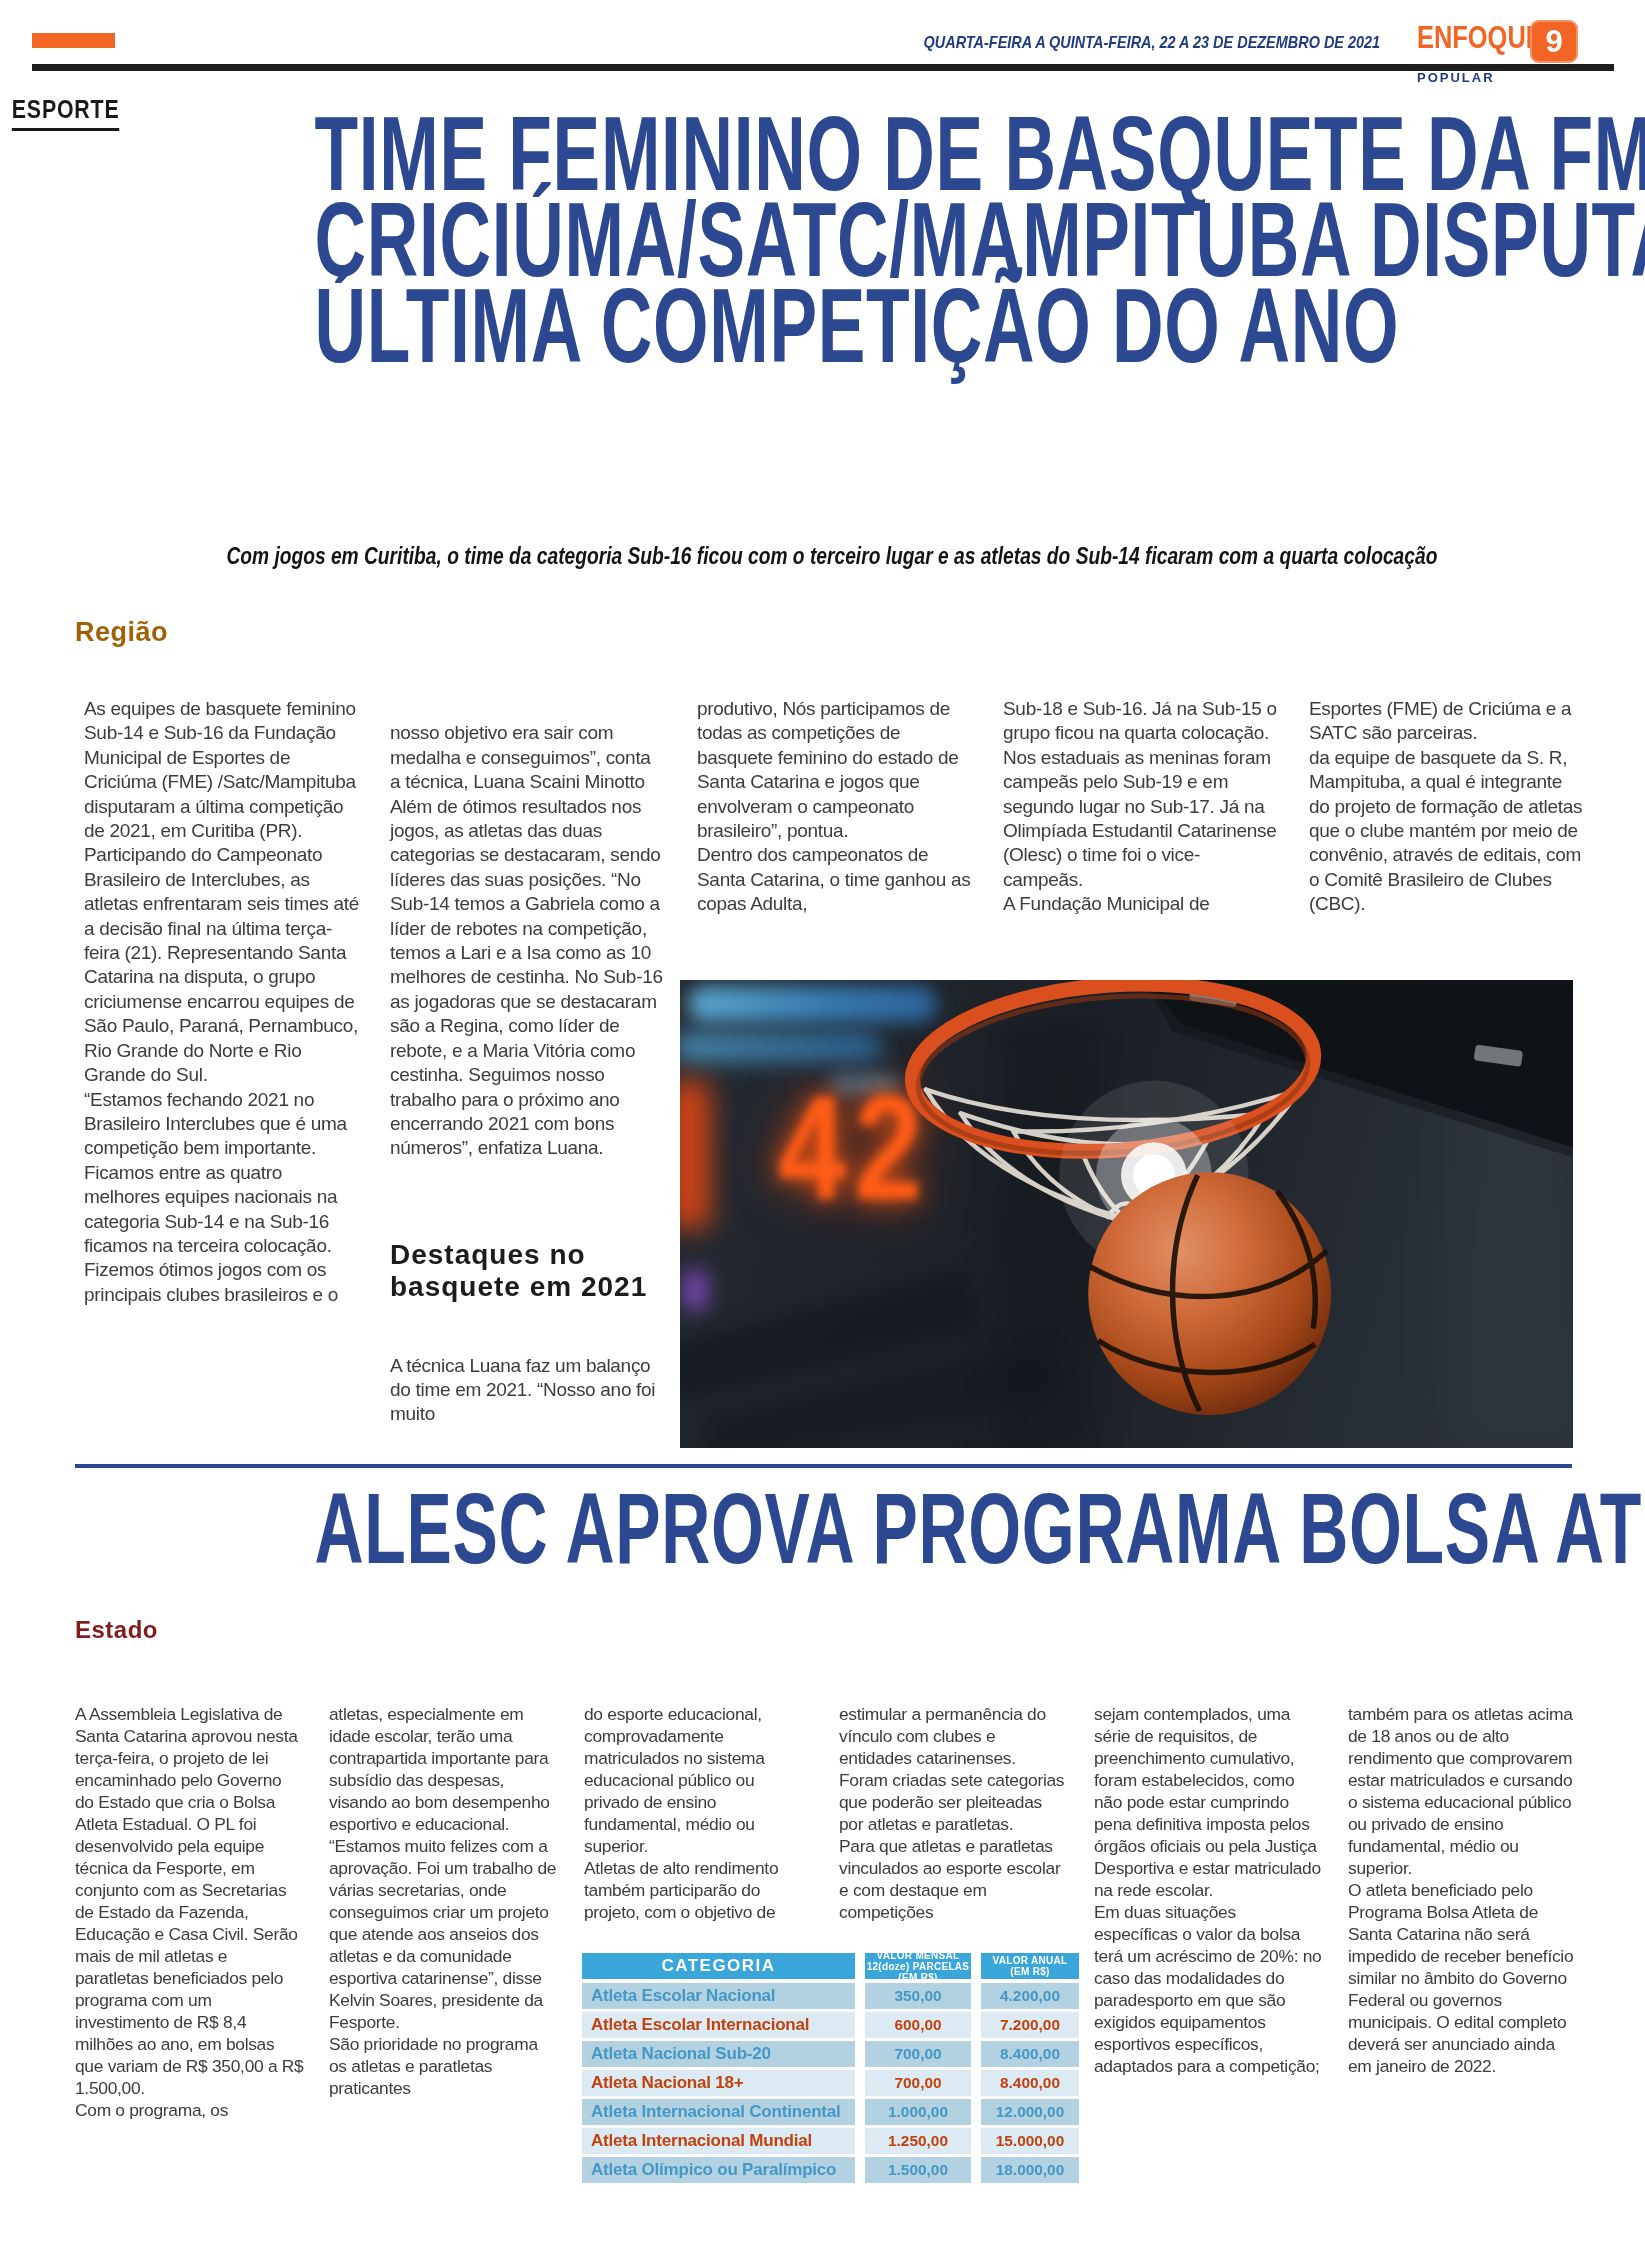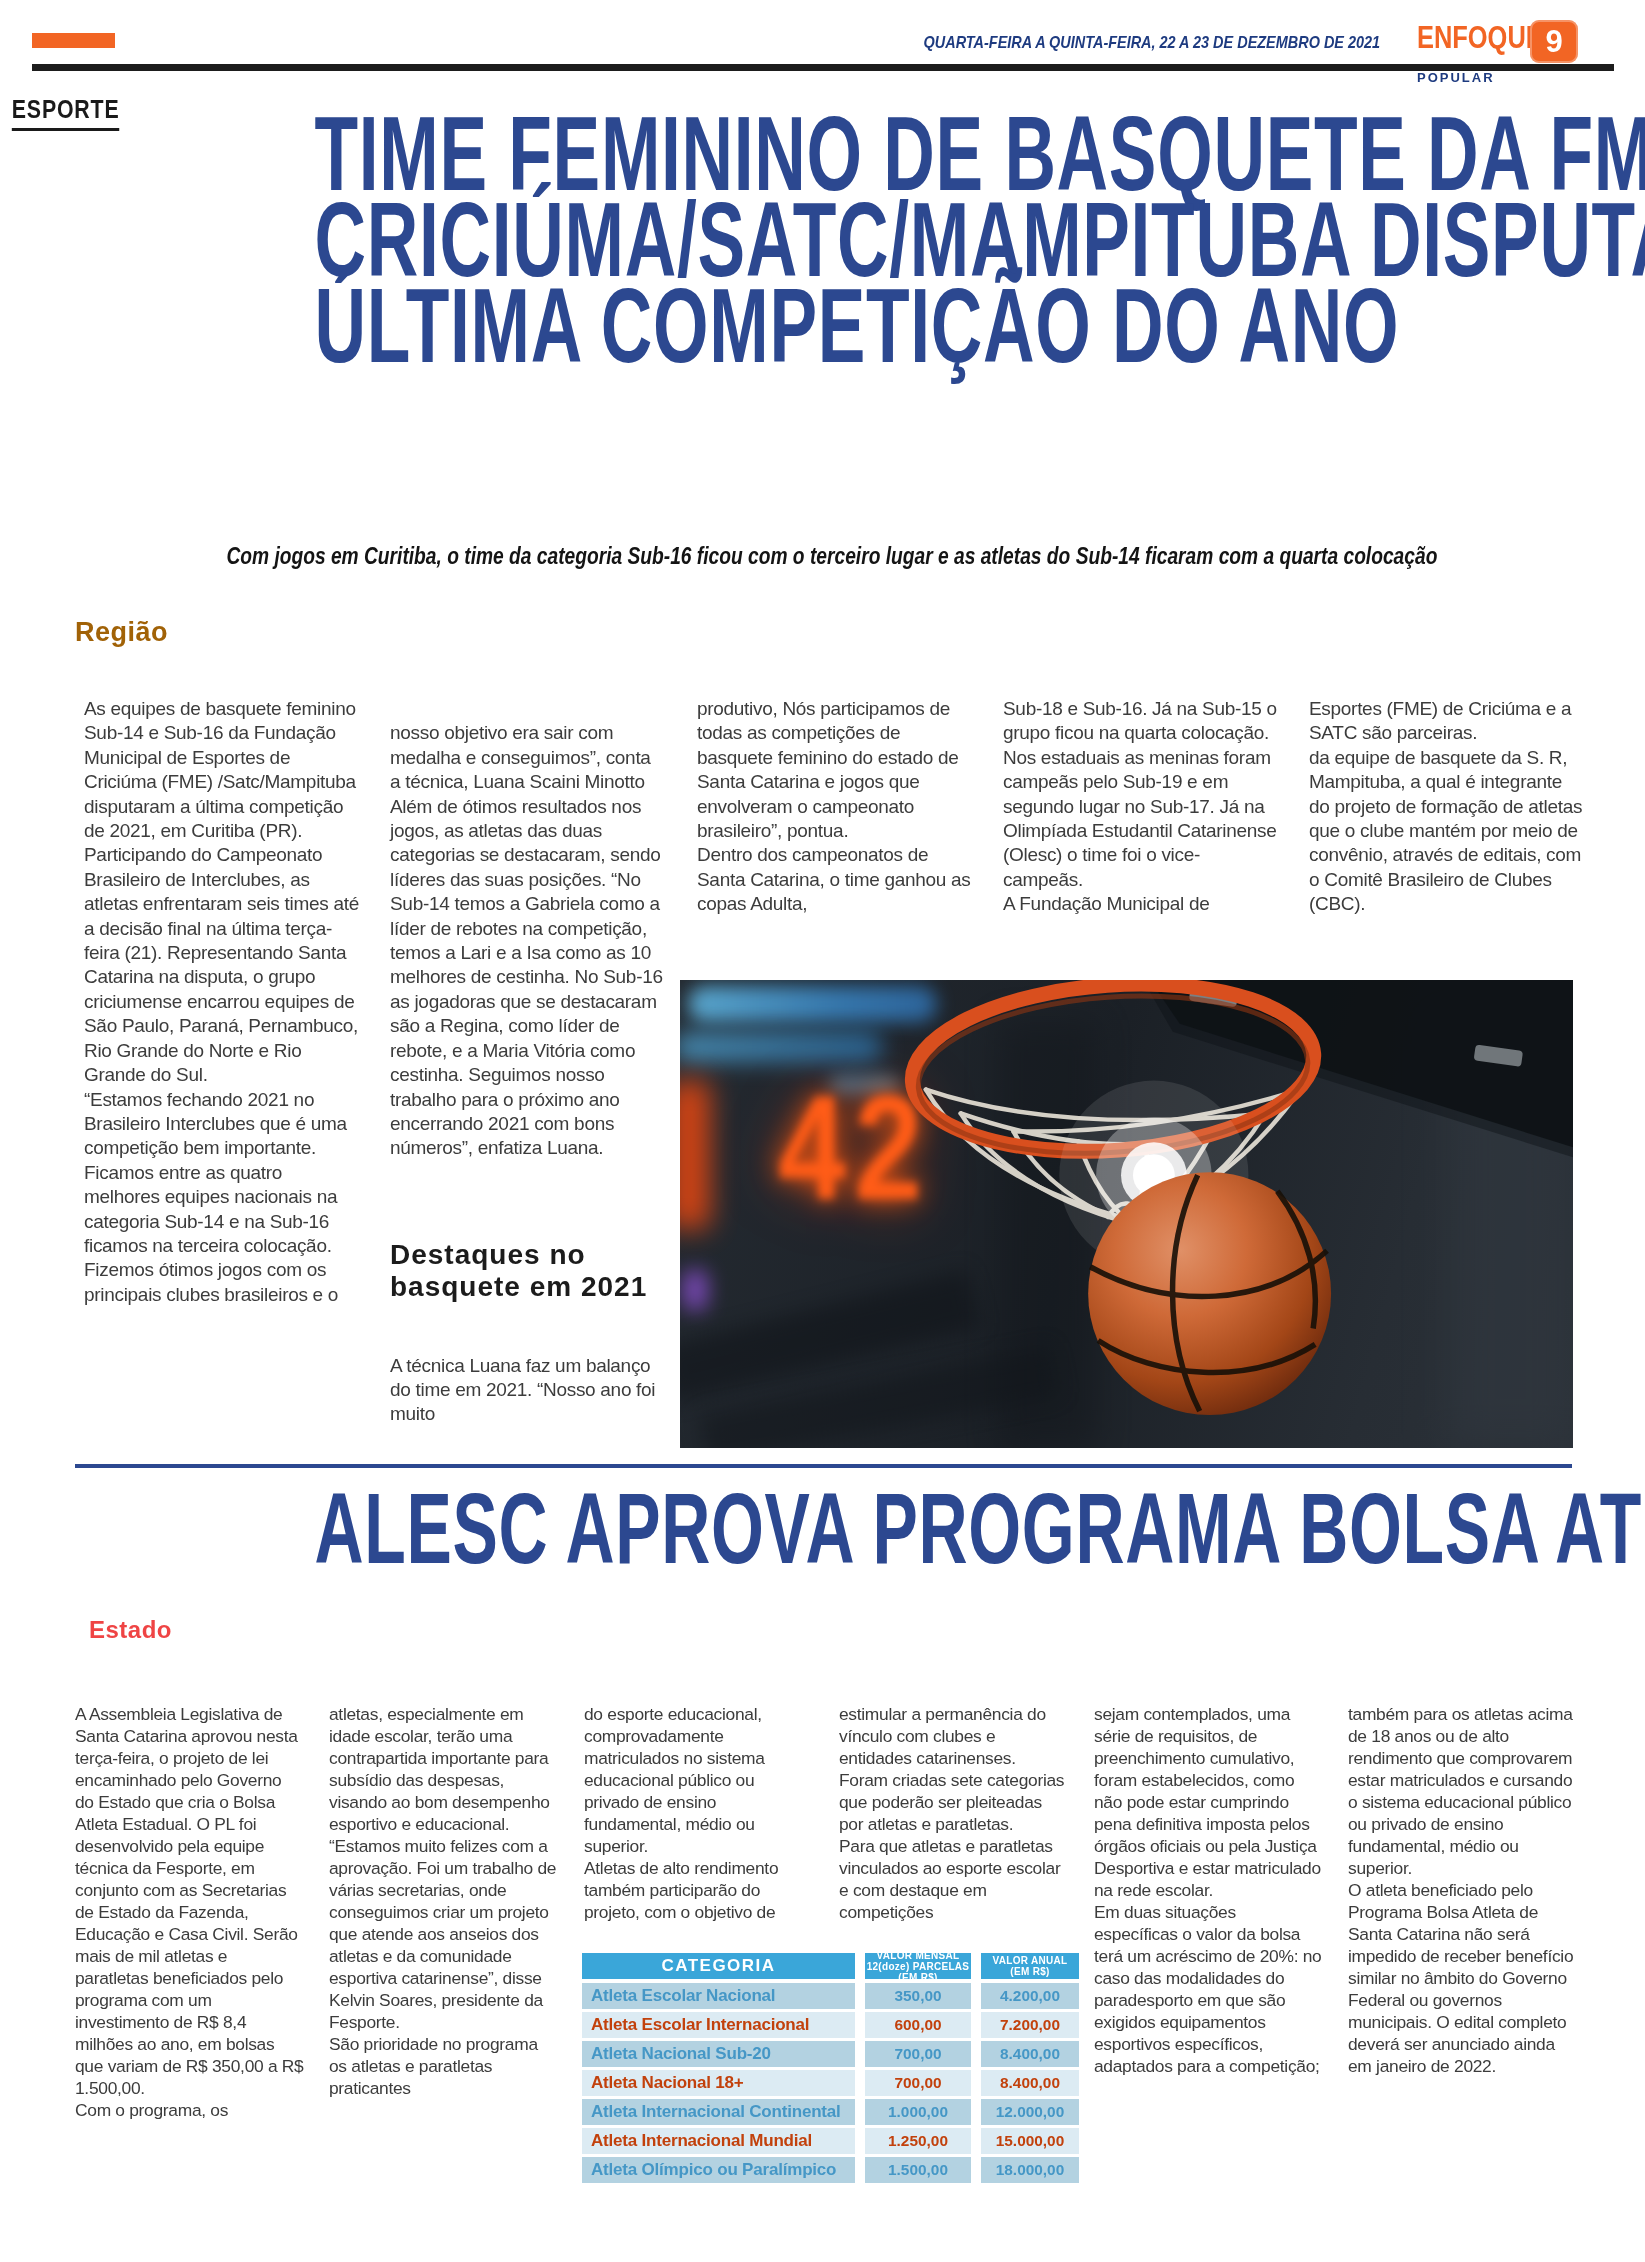--- a/index.html
+++ b/index.html
@@ -63,21 +63,21 @@
     position:absolute;left:98px;top:88px;font-size:149px;font-weight:bold;color:#ff5c17;
     letter-spacing:10px;transform:scaleX(.82);transform-origin:left top;filter:blur(5px);
     text-shadow:0 0 28px rgba(255,90,15,.95),0 0 60px rgba(255,70,10,.55);line-height:159px;
   }
   .photo svg{position:absolute;left:0;top:0;}
   
   .blue-rule{position:absolute;left:75px;top:1464px;width:1497px;height:4px;background:#2c4890;}
   
   .headline2{position:absolute;left:75px;top:1485px;width:1497px;text-align:center;color:#2c4890;}
   .headline2 .hl-line{display:block;font-size:100px;line-height:86px;font-weight:bold;transform:scaleX(.68);transform-origin:center center;white-space:nowrap;letter-spacing:1px;}
-  .kicker2{position:absolute;left:89px;top:1616px;font-size:24px;font-weight:bold;color:#ef4444;letter-spacing:0.5px;}
+  .kicker2{position:absolute;left:75px;top:1616px;font-size:24px;font-weight:bold;color:#7f1d1d;letter-spacing:0.5px;}
   .a2{font-size:17.4px;line-height:22px;letter-spacing:-0.3px;width:229px;top:1703px;}
   .a2c1{left:75px;} .a2c2{left:329px;} .a2c3{left:584px;} .a2c4{left:839px;} .a2c5{left:1094px;} .a2c6{left:1348px;}
   
   .btable{position:absolute;left:582px;top:1953px;width:486px;}
   .trow{display:grid;grid-template-columns:273px 106px 98px;column-gap:10px;margin-bottom:3px;}
   .thead .cell{background:#3aa6d9;color:#ffffff;display:flex;align-items:center;justify-content:center;height:40px;}
   .th-cat{font-size:17px;font-weight:bold;letter-spacing:1.5px;}
   .th-multi{font-size:10px;font-weight:bold;line-height:11px;text-align:center;white-space:pre-line;letter-spacing:0.3px;}
   .trow .cell{height:26px;display:flex;align-items:center;}
   .cell.cat{justify-content:flex-start;padding-left:9px;font-size:17px;font-weight:bold;letter-spacing:-0.2px;}

